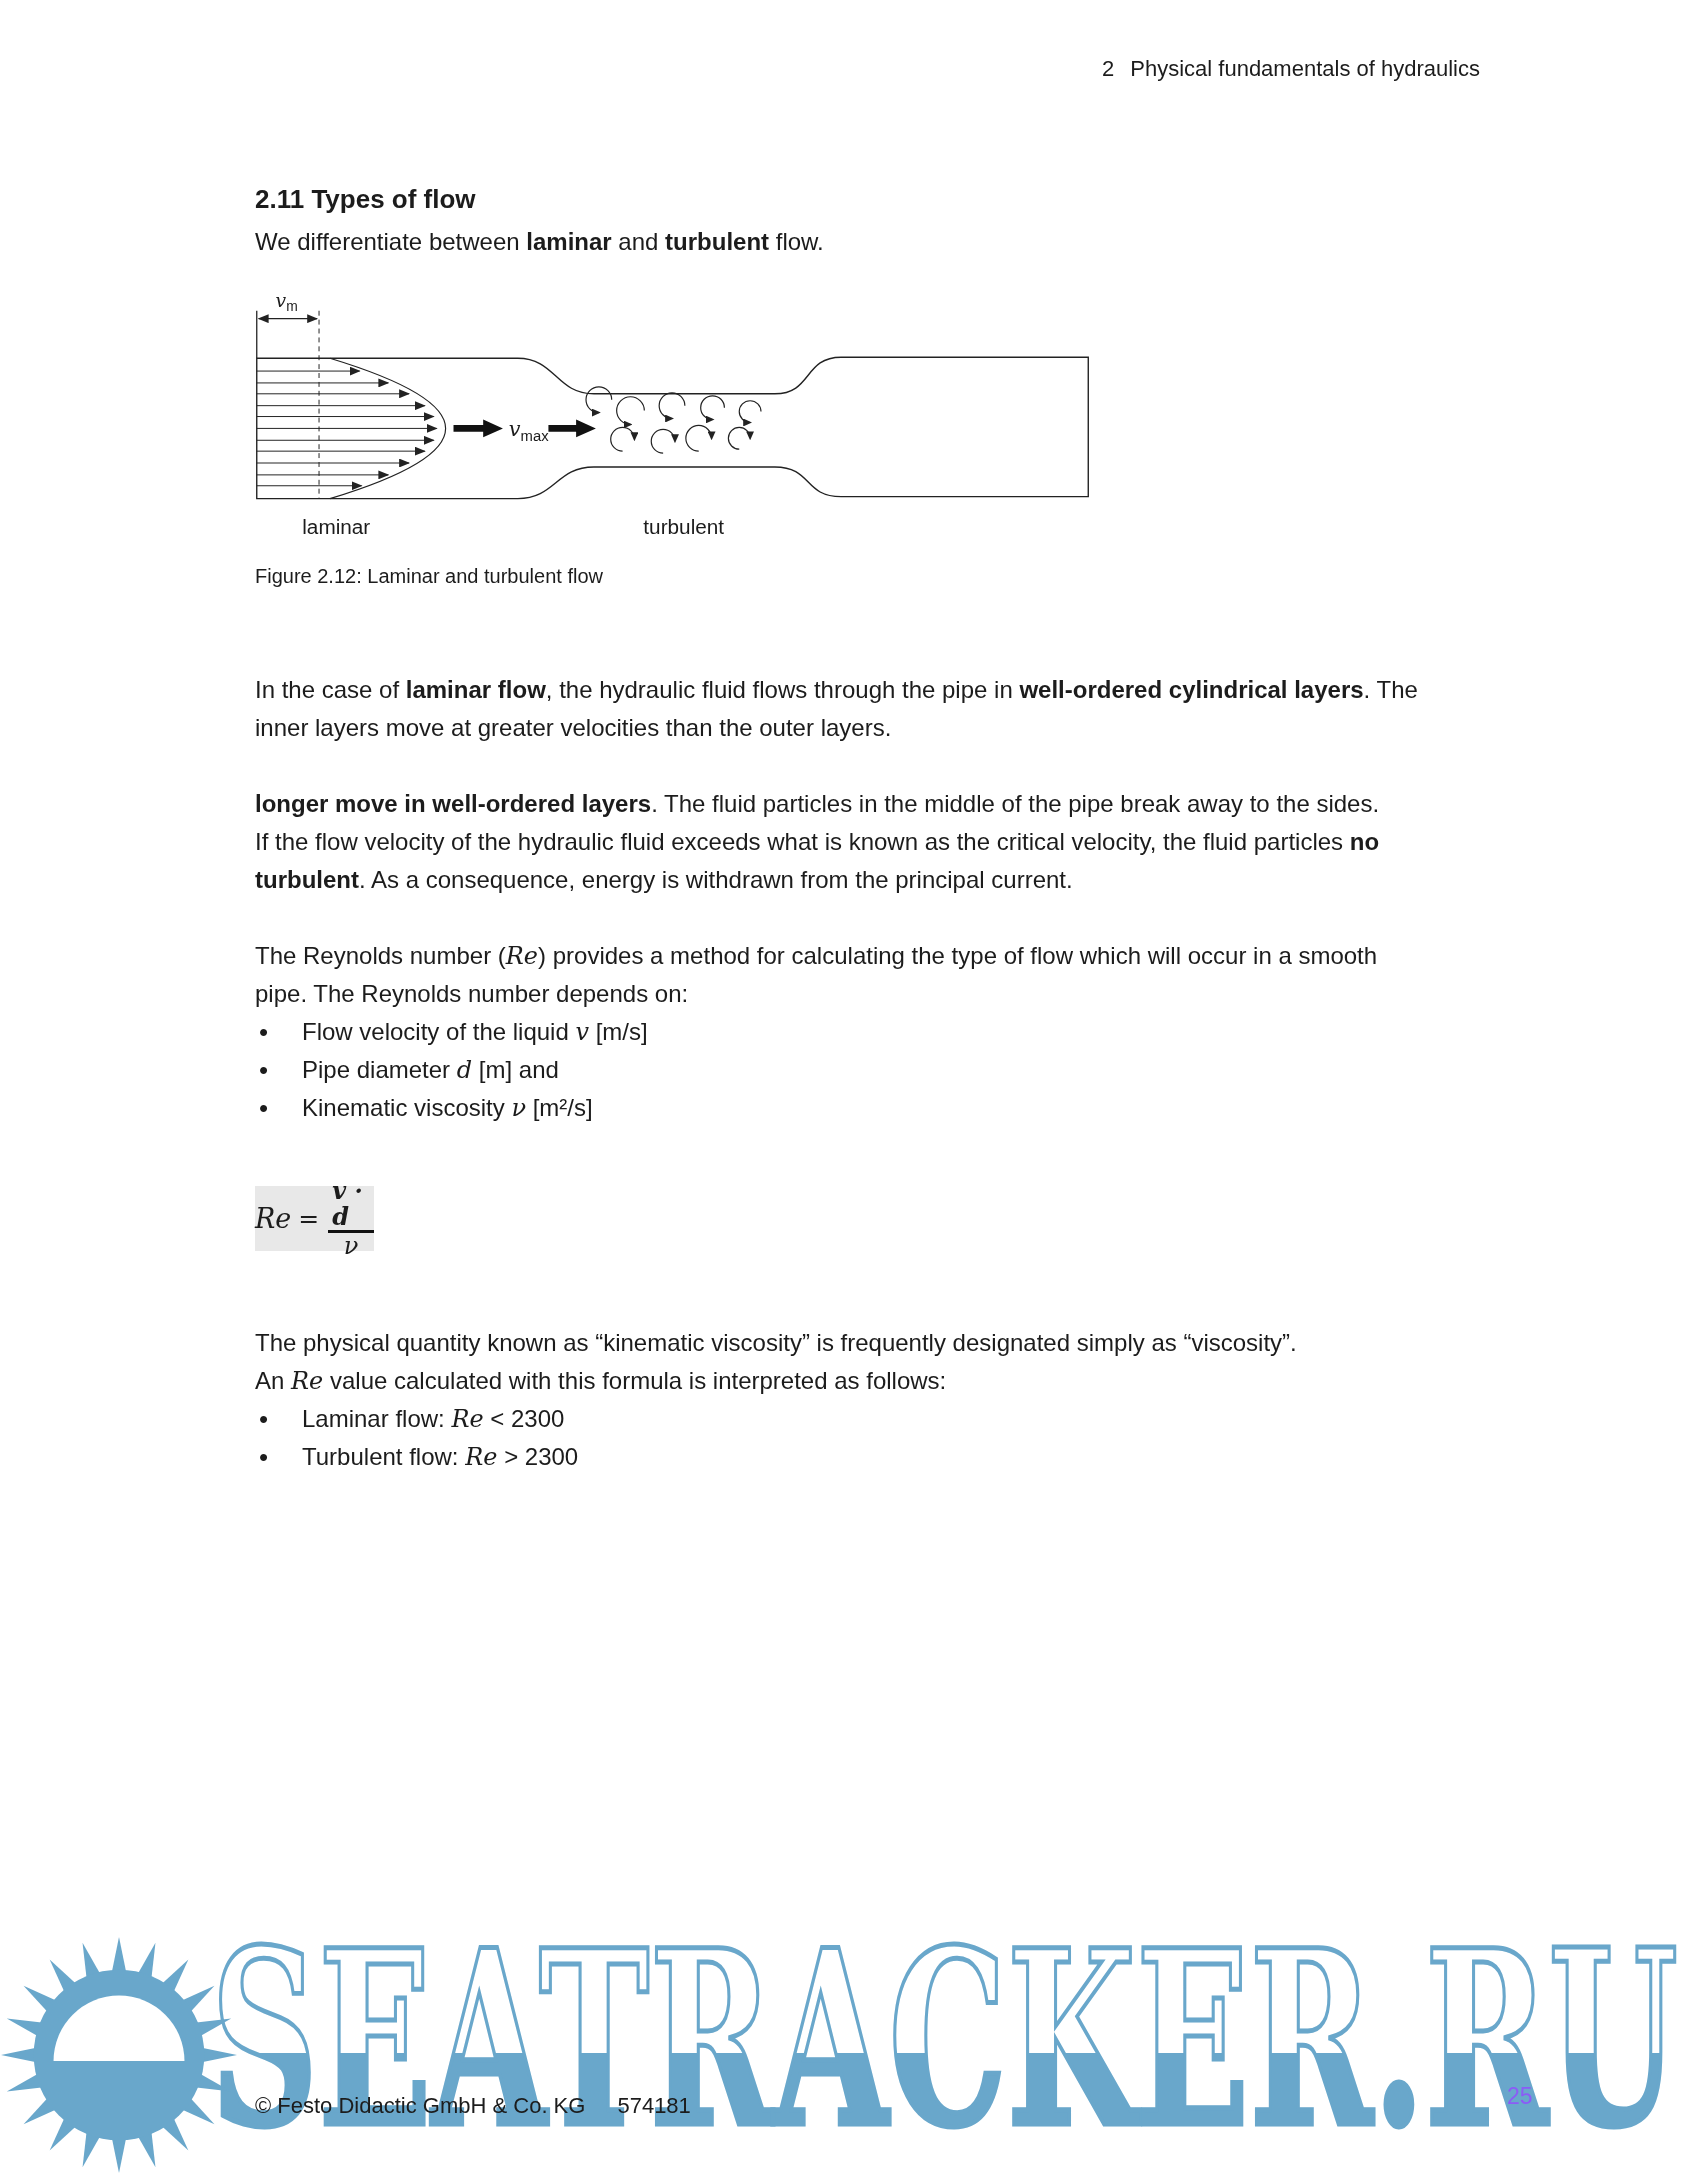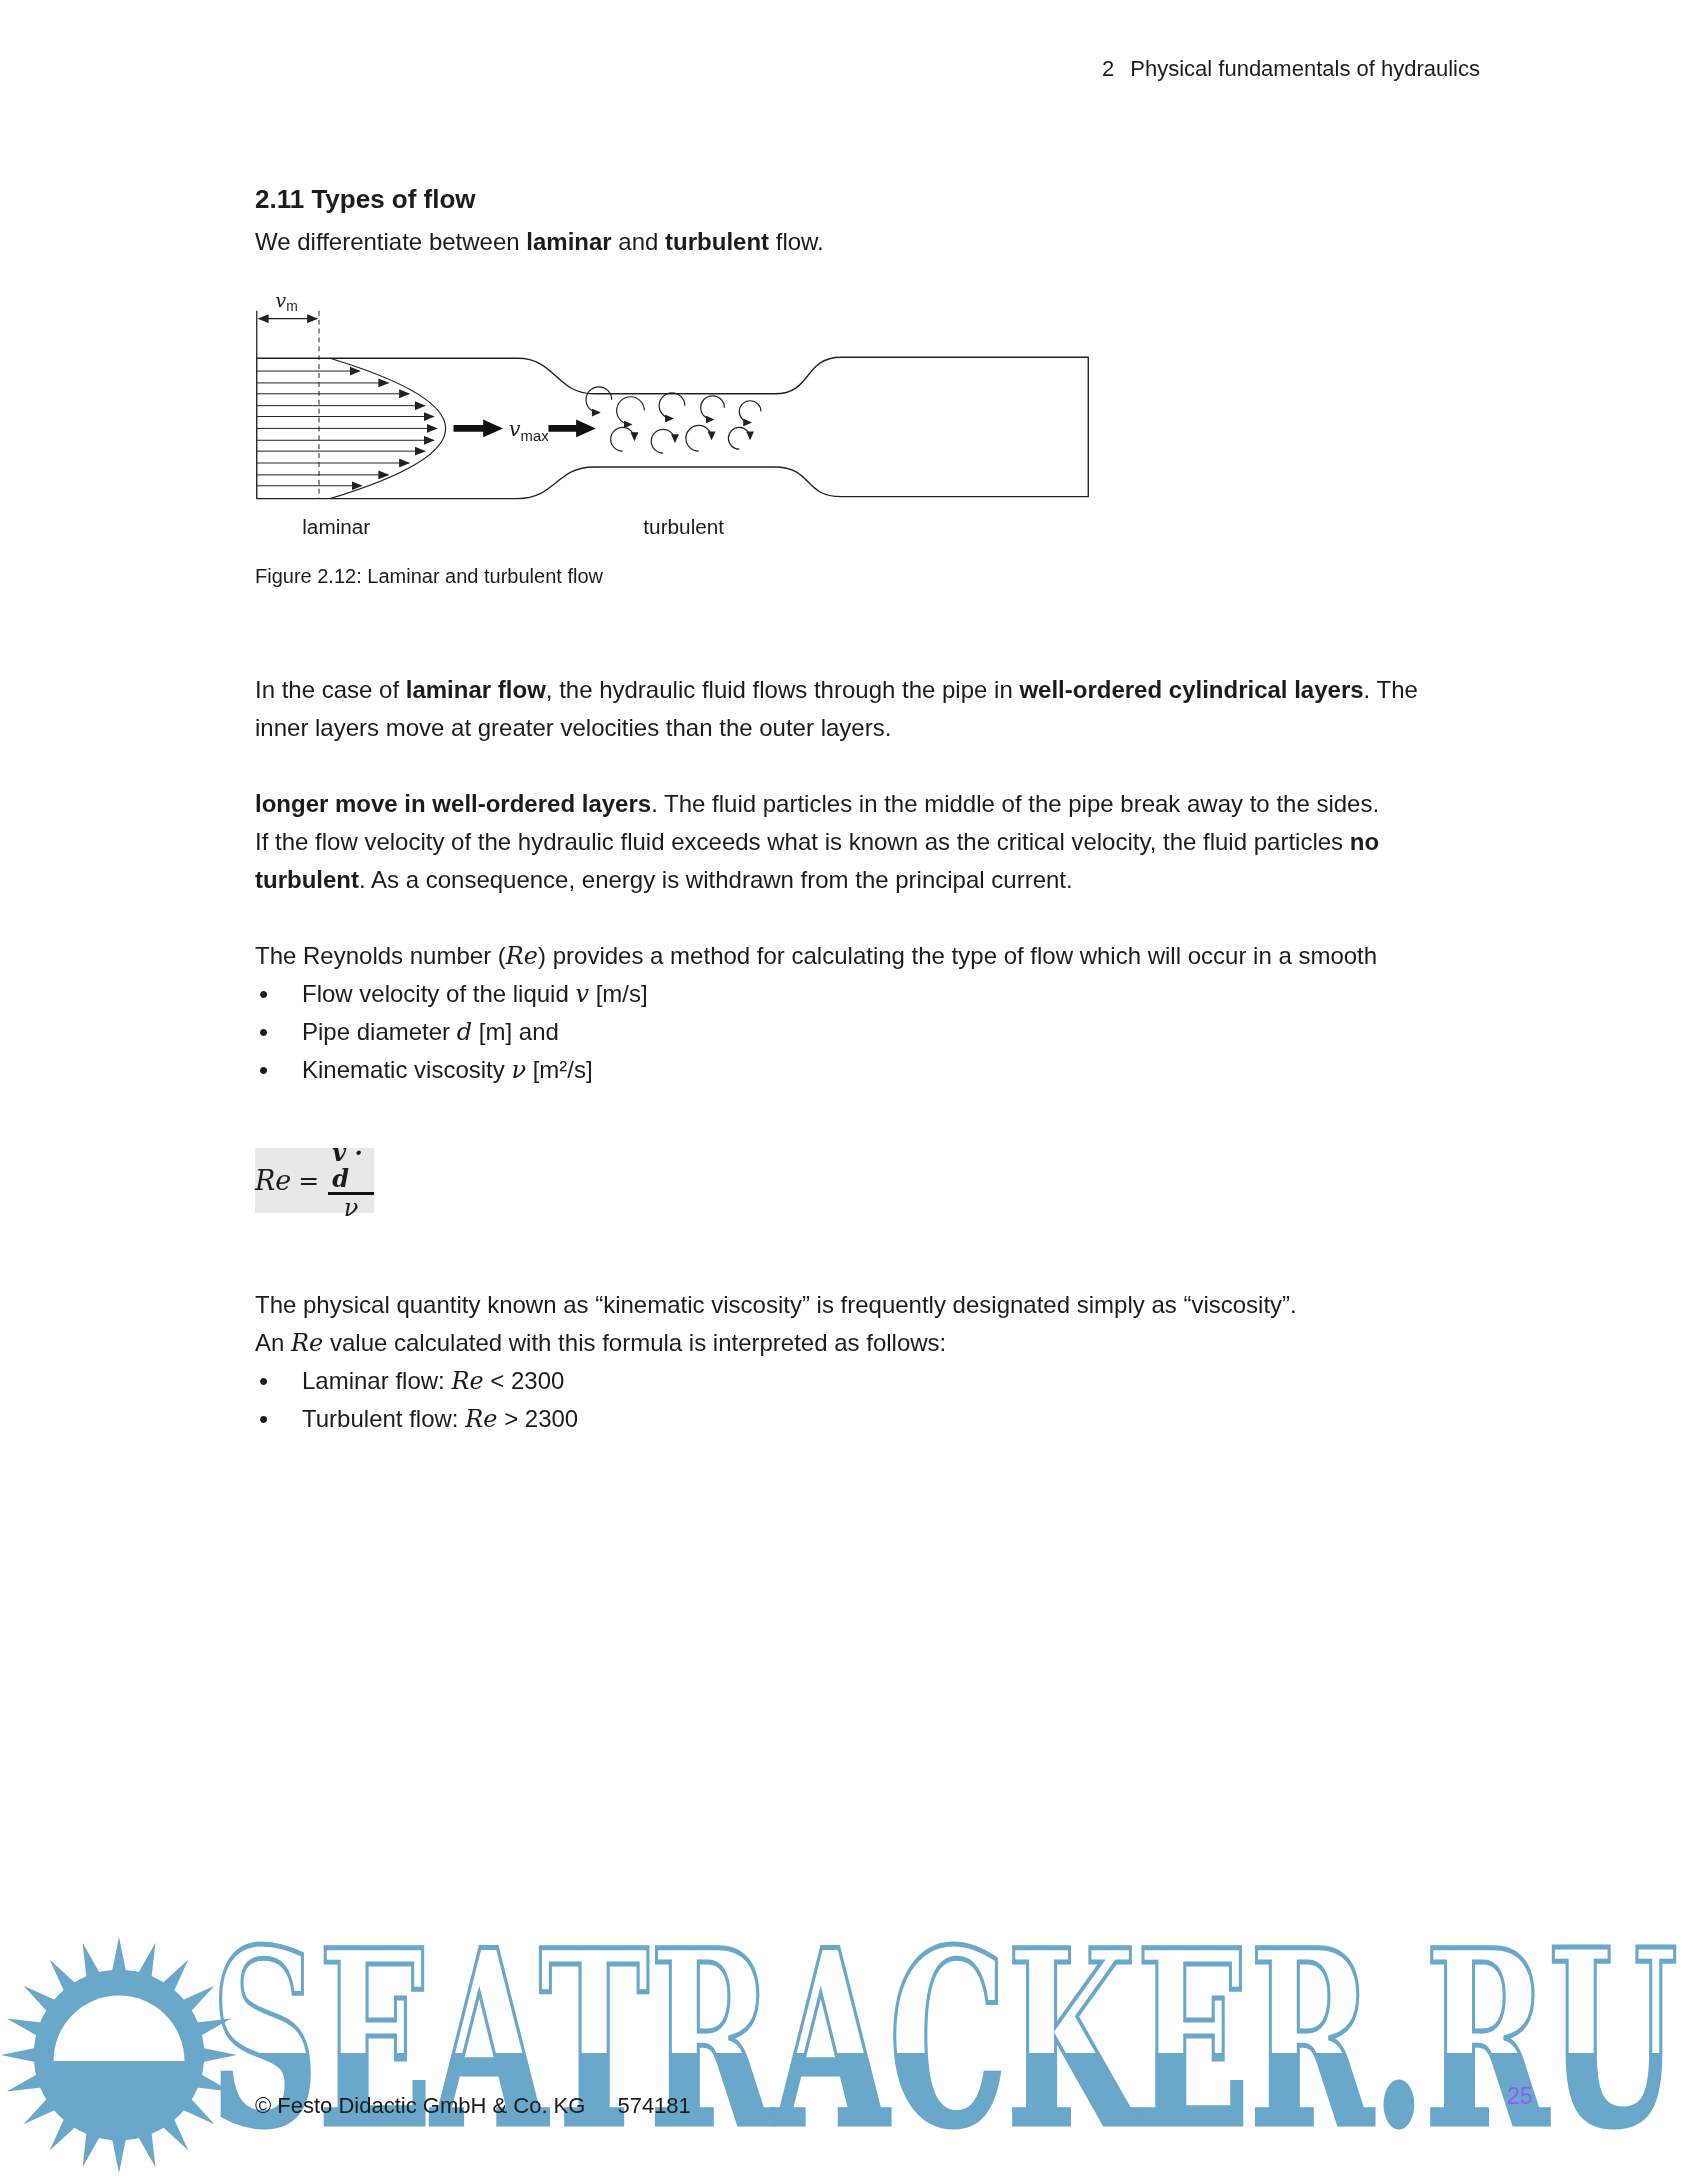--- a/index.html
+++ b/index.html
@@ -141,20 +141,21 @@
   </div>
 
   <div class="para">
     <div class="line"><b>longer move in well-ordered layers</b><span>. The fluid particles in the middle of the pipe break away to the sides.</span></div>
     <div class="line"><span>If the flow velocity of the hydraulic fluid exceeds what is known as the critical velocity, the fluid particles </span><b>no</b></div>
     <div class="line"><b>turbulent</b><span>. As a consequence, energy is withdrawn from the principal current.</span></div>
   </div>
 
   <div class="para tight">
     <div class="line"><span>The Reynolds number (</span><span class="var">Re</span><span>) provides a method for calculating the type of flow which will occur in a smooth</span></div>
+    <div class="line"><span>pipe. The Reynolds number depends on:</span></div>
   </div>
 
   <ul class="blist first">
     <li><span>Flow velocity of the liquid </span><span class="var">v</span><span> [m/s]</span></li>
     <li><span>Pipe diameter </span><span class="var">d</span><span> [m] and</span></li>
     <li><span>Kinematic viscosity </span><span class="var">ν</span><span> [m²/s]</span></li>
   </ul>
 
   <div class="formula-box">
     <span class="lhs">Re</span>

